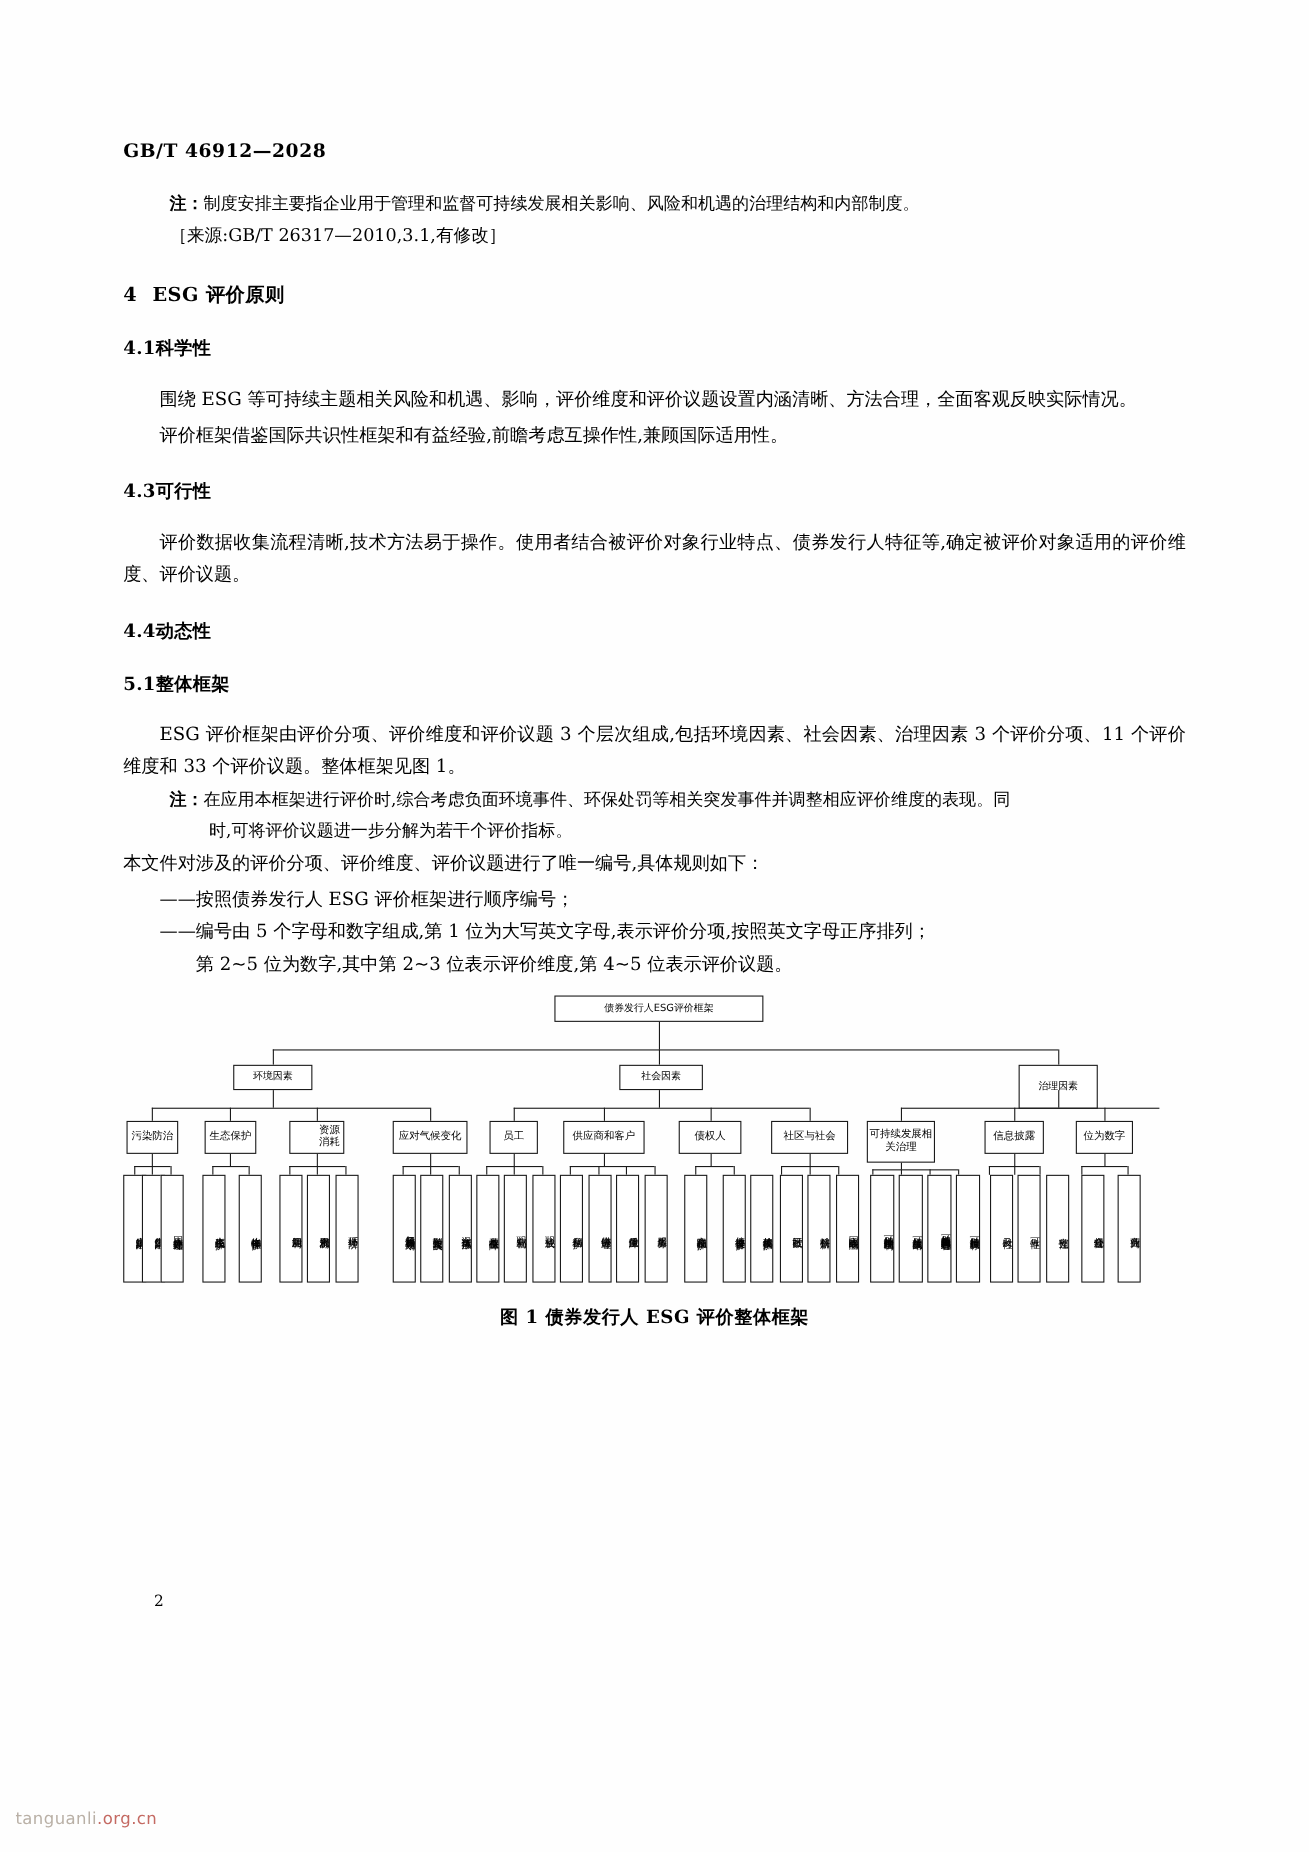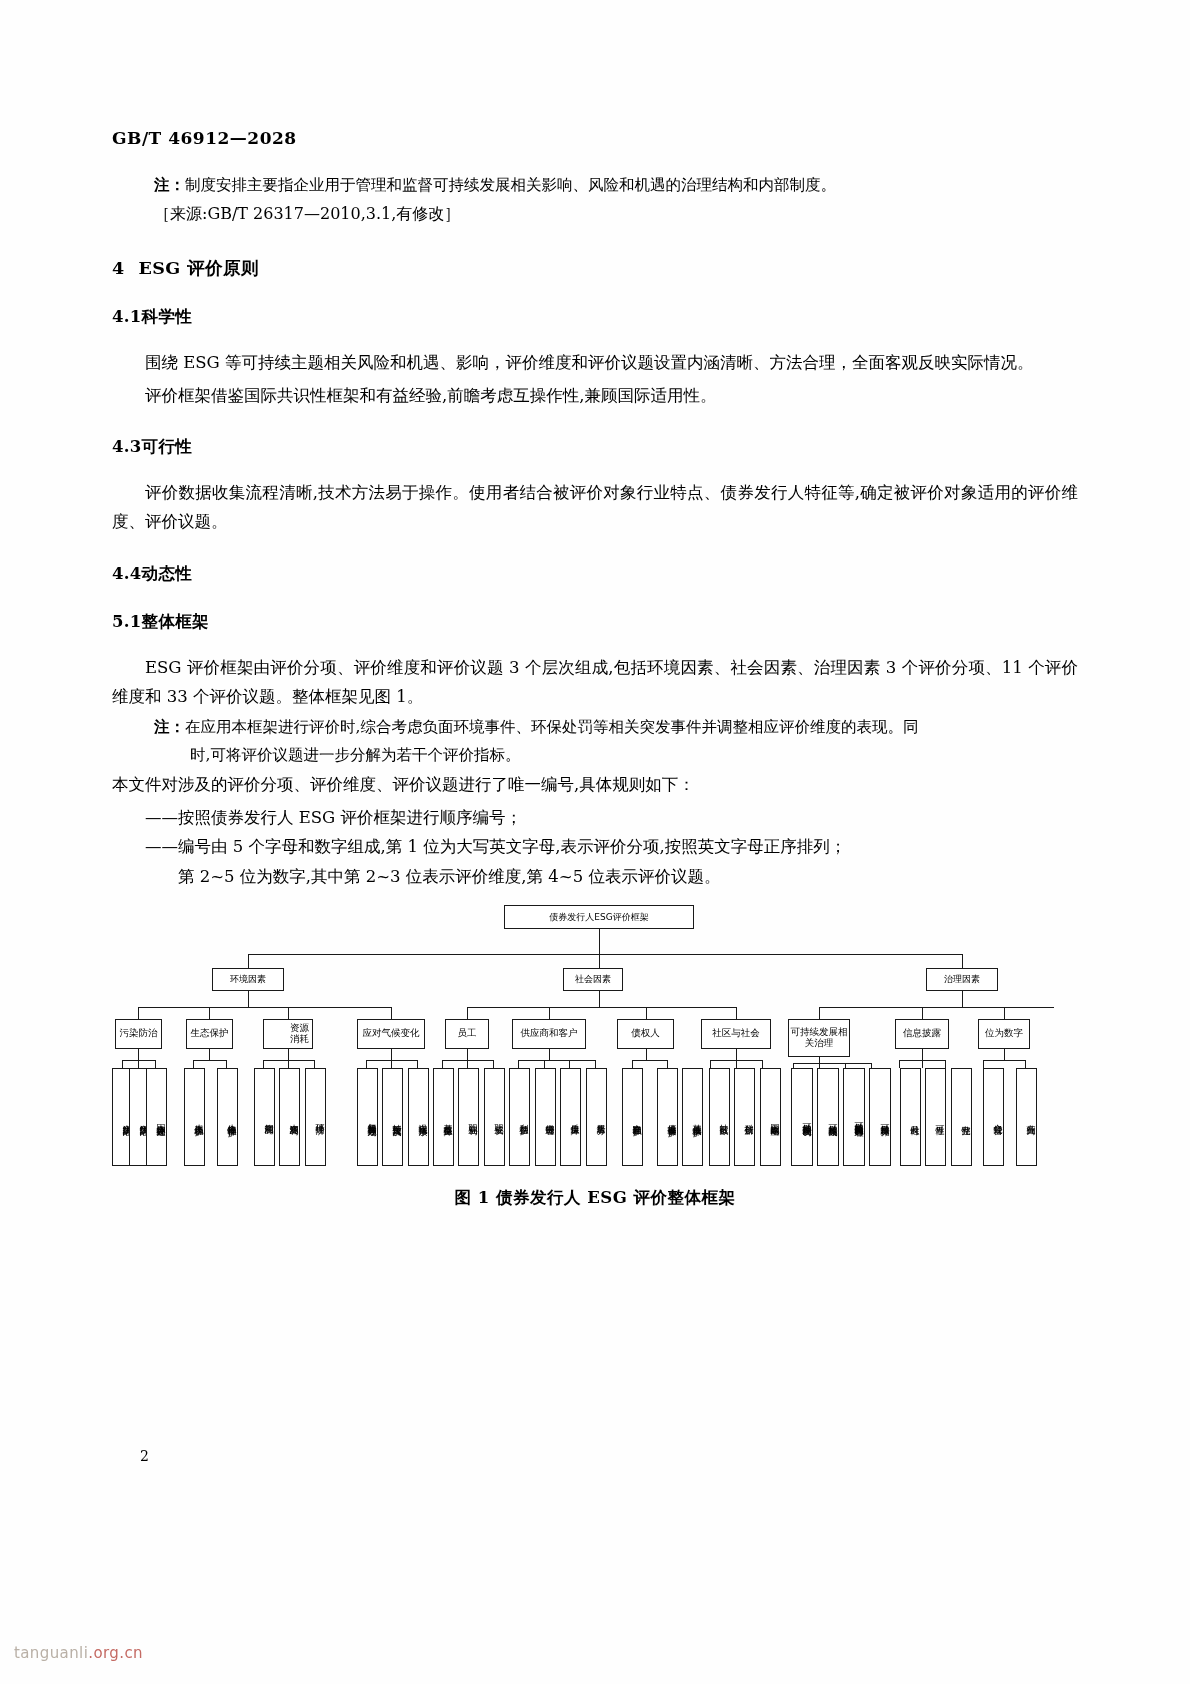--- a/index.html
+++ b/index.html
@@ -197,22 +197,22 @@
 
         <div class="node root" style="left:392px; top:0px; width:190px; height:24px;">债券发行人ESG评价框架</div>
 
         <div class="ln v" style="left:487px; top:24px; height:25px;"></div>
         <div class="ln h" style="left:136px; top:49px; width:714px;"></div>
         <div class="ln v" style="left:136px; top:49px; height:14px;"></div>
         <div class="ln v" style="left:487px; top:49px; height:14px;"></div>
         <div class="ln v" style="left:850px; top:49px; height:14px;"></div>
 
         <div class="node cat" style="left:100px; top:63px; width:72px; height:23px;">环境因素</div>
-        <div class="node cat" style="left:451px; top:63px; width:60px; height:23px;">社会因素</div>
-        <div class="node cat" style="left:814px; top:63px; width:72px; height:23px;">治理因素</div>
+        <div class="node cat" style="left:451px; top:63px; width:76px; height:23px;">社会因素</div>
+        <div class="node cat" style="left:814px; top:63px; width:72px; height:40px;">治理因素</div>
 
         <div class="ln v" style="left:136px; top:86px; height:16px;"></div>
         <div class="ln h" style="left:26px; top:102px; width:253px;"></div>
         <div class="ln v" style="left:26px; top:102px; height:12px;"></div>
         <div class="ln v" style="left:97px; top:102px; height:12px;"></div>
         <div class="ln v" style="left:176px; top:102px; height:12px;"></div>
         <div class="ln v" style="left:279px; top:102px; height:12px;"></div>
 
         <div class="ln v" style="left:487px; top:86px; height:16px;"></div>
         <div class="ln h" style="left:355px; top:102px; width:269px;"></div>

